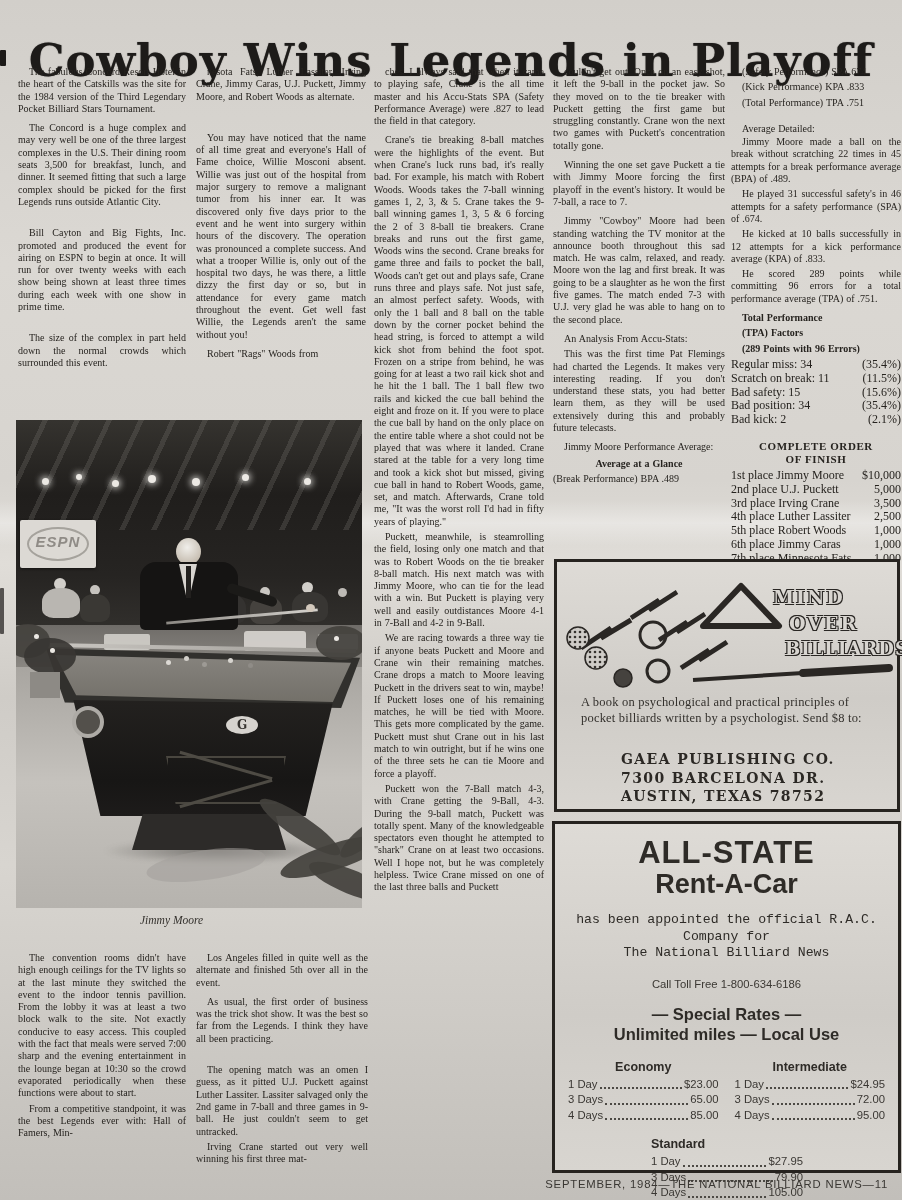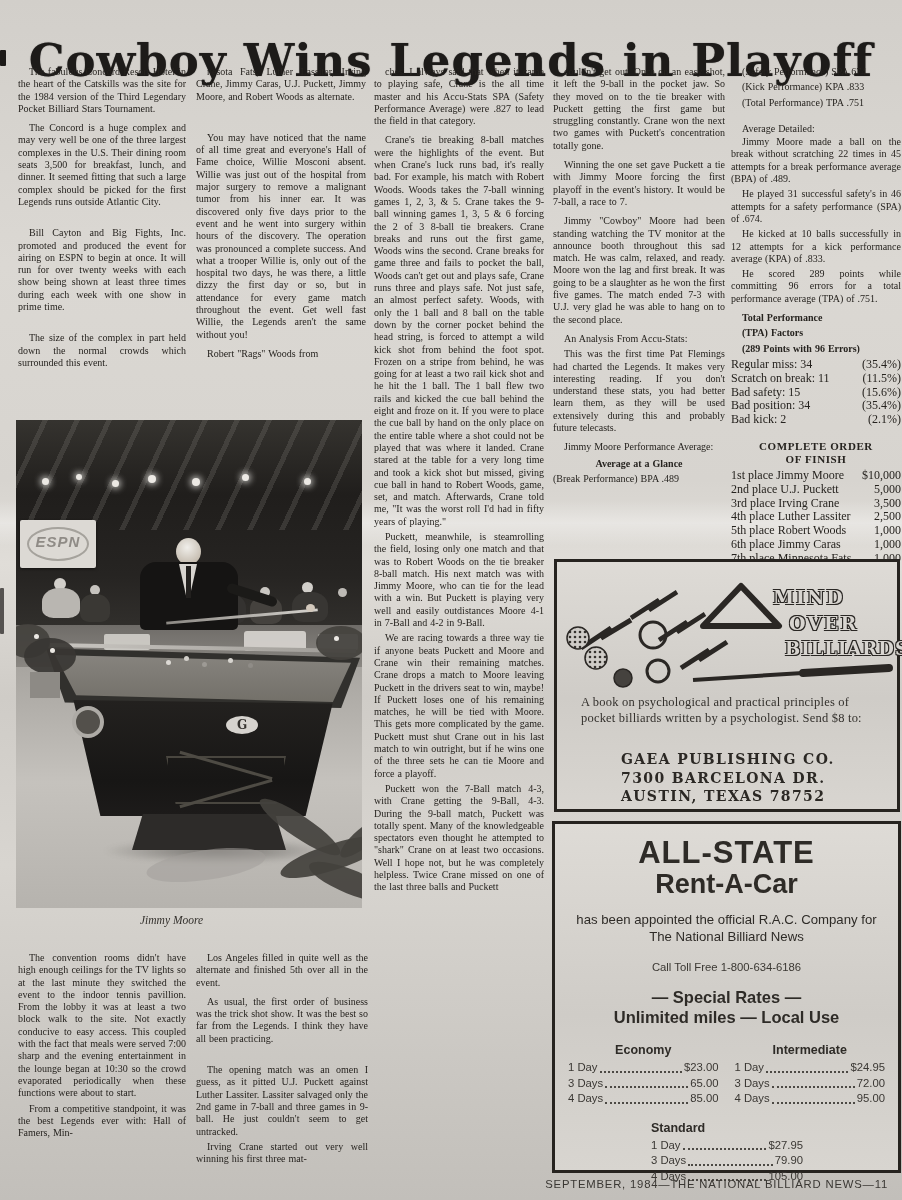--- a/index.html
+++ b/index.html
@@ -58,21 +58,21 @@
   .ad{position:absolute;box-sizing:border-box;border:3px solid #26231f;background:linear-gradient(180deg,#dedbd6,#cfccc7 55%,#d8d5d0);}
   .ad-mind{left:554px;top:559px;width:346px;height:253px;}
   .mind-art{position:absolute;left:6px;top:8px;}
   .mind-word{position:absolute;font-family:"DejaVu Serif",serif;font-weight:bold;letter-spacing:2px;color:#d8d5d0;
     text-shadow:-1px -1px 0 #2a2724,1px -1px 0 #2a2724,-1px 1px 0 #2a2724,1px 1px 0 #2a2724,0 1px 0 #2a2724,0 -1px 0 #2a2724;}
   .mind-body{position:absolute;left:24px;top:132px;width:300px;font-family:Liberation Serif, serif;font-size:12.5px;line-height:16px;color:#33302c;letter-spacing:.2px;}
   .mind-addr{position:absolute;left:64px;top:188px;width:270px;font-family:"DejaVu Serif",serif;font-weight:bold;font-size:14px;line-height:18.5px;letter-spacing:1.4px;color:#2b2824;}
   .ad-allstate{left:552px;top:821px;width:349px;height:352px;border-width:3px;font-family:"Liberation Sans","DejaVu Sans",sans-serif;color:#2e2b27;}
   .as-title{ text-align:center;font-weight:bold;font-size:31px;letter-spacing:1px;margin-top:12px;line-height:33px;}
   .as-title2{text-align:center;font-weight:bold;font-size:27px;line-height:30px;}
-  .as-appt{text-align:center;font-size:13.2px;line-height:16.5px;margin-top:13px;}
+  .as-appt{text-align:center;font-size:13.2px;line-height:16.5px;margin-top:13px;font-family:Liberation Mono, monospace;}
   .as-res{text-align:center;font-size:11.3px;line-height:14px;margin-top:15px;color:#3b3833;}
   .as-special{text-align:center;font-weight:bold;font-size:16.5px;line-height:20px;margin-top:13px;}
   .rates{display:flex;padding:0 13px;margin-top:16px;}
   .rcol{width:50%;}
   .rcol-h{font-weight:bold;font-size:12.5px;text-align:center;margin-bottom:3px;}
   .rrow{display:flex;font-size:11.3px;line-height:15.5px;color:#3a3733;}
   .leader{flex:1;border-bottom:2px dotted #4c4944;margin:0 2px 3px;}
   .standard{margin:14px 0 0 96px;width:152px;}
   .standard .rcol-h{text-align:left;}
   .footer{position:absolute;right:14px;top:1178px;width:520px;text-align:right;font-family:"Liberation Sans",sans-serif;font-size:11.3px;letter-spacing:.8px;color:#3a3733;}

